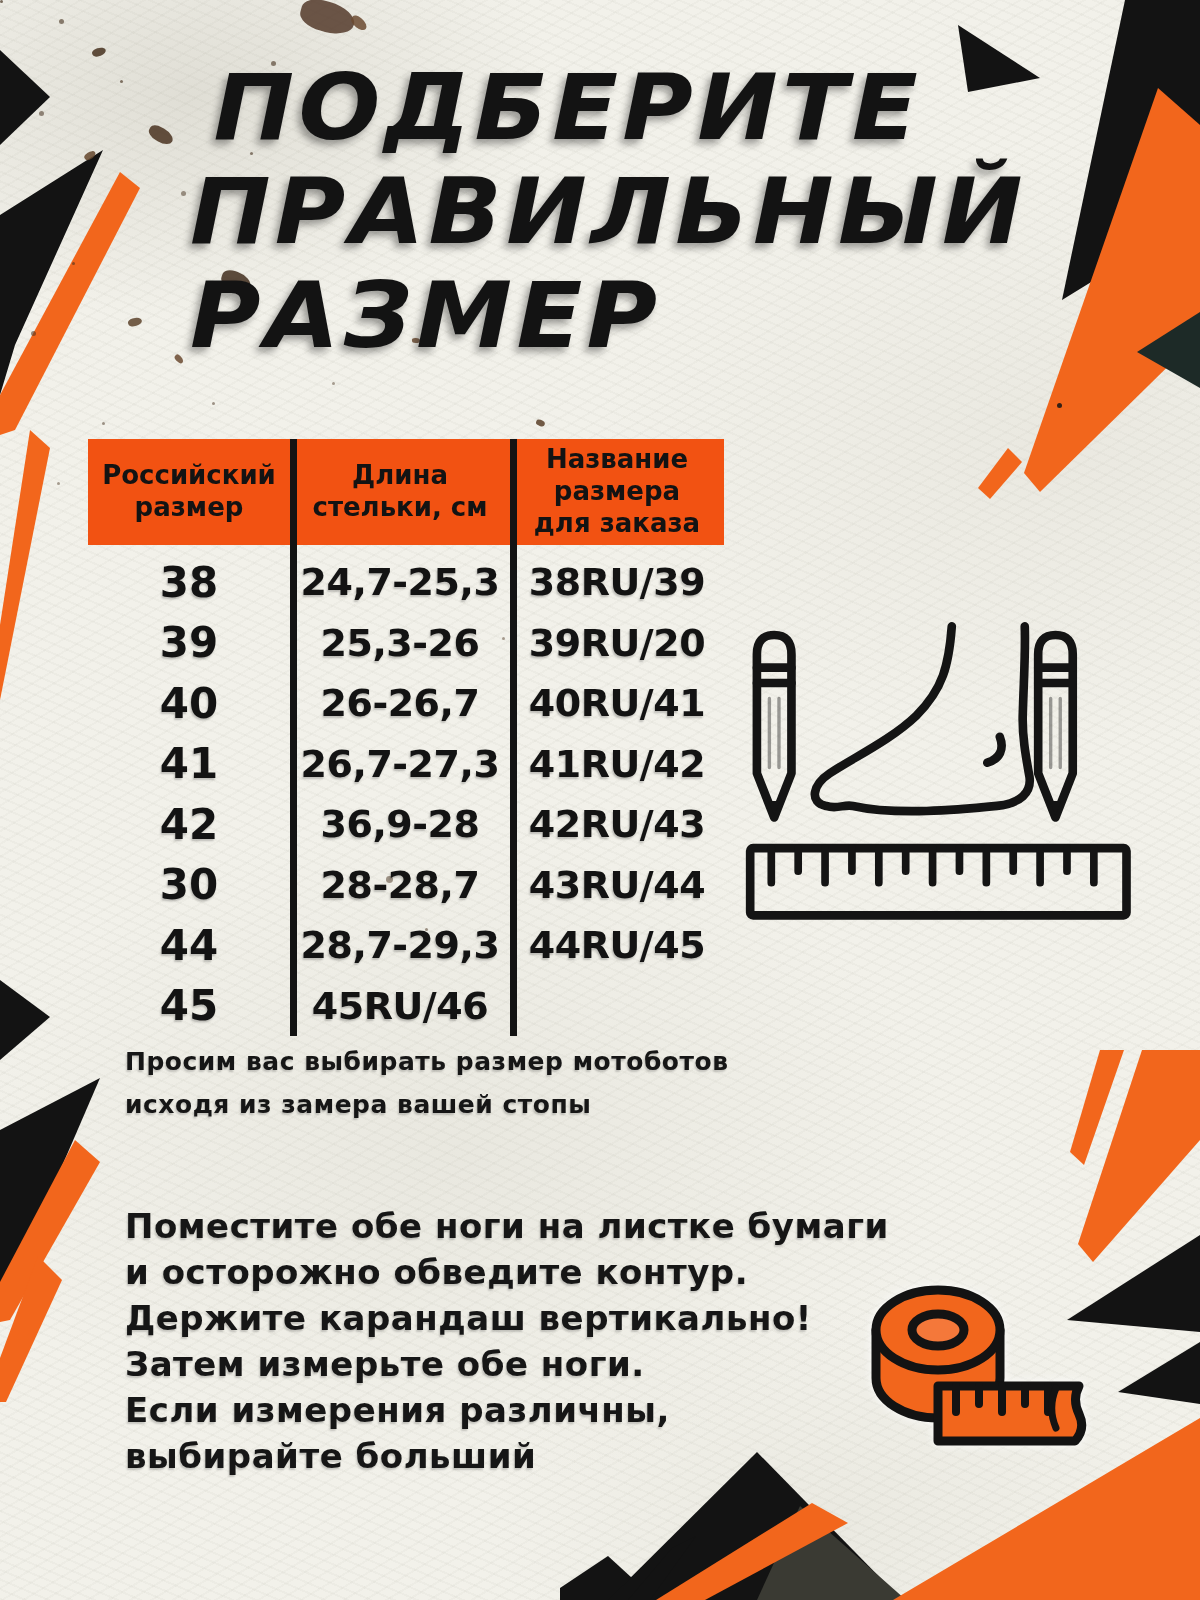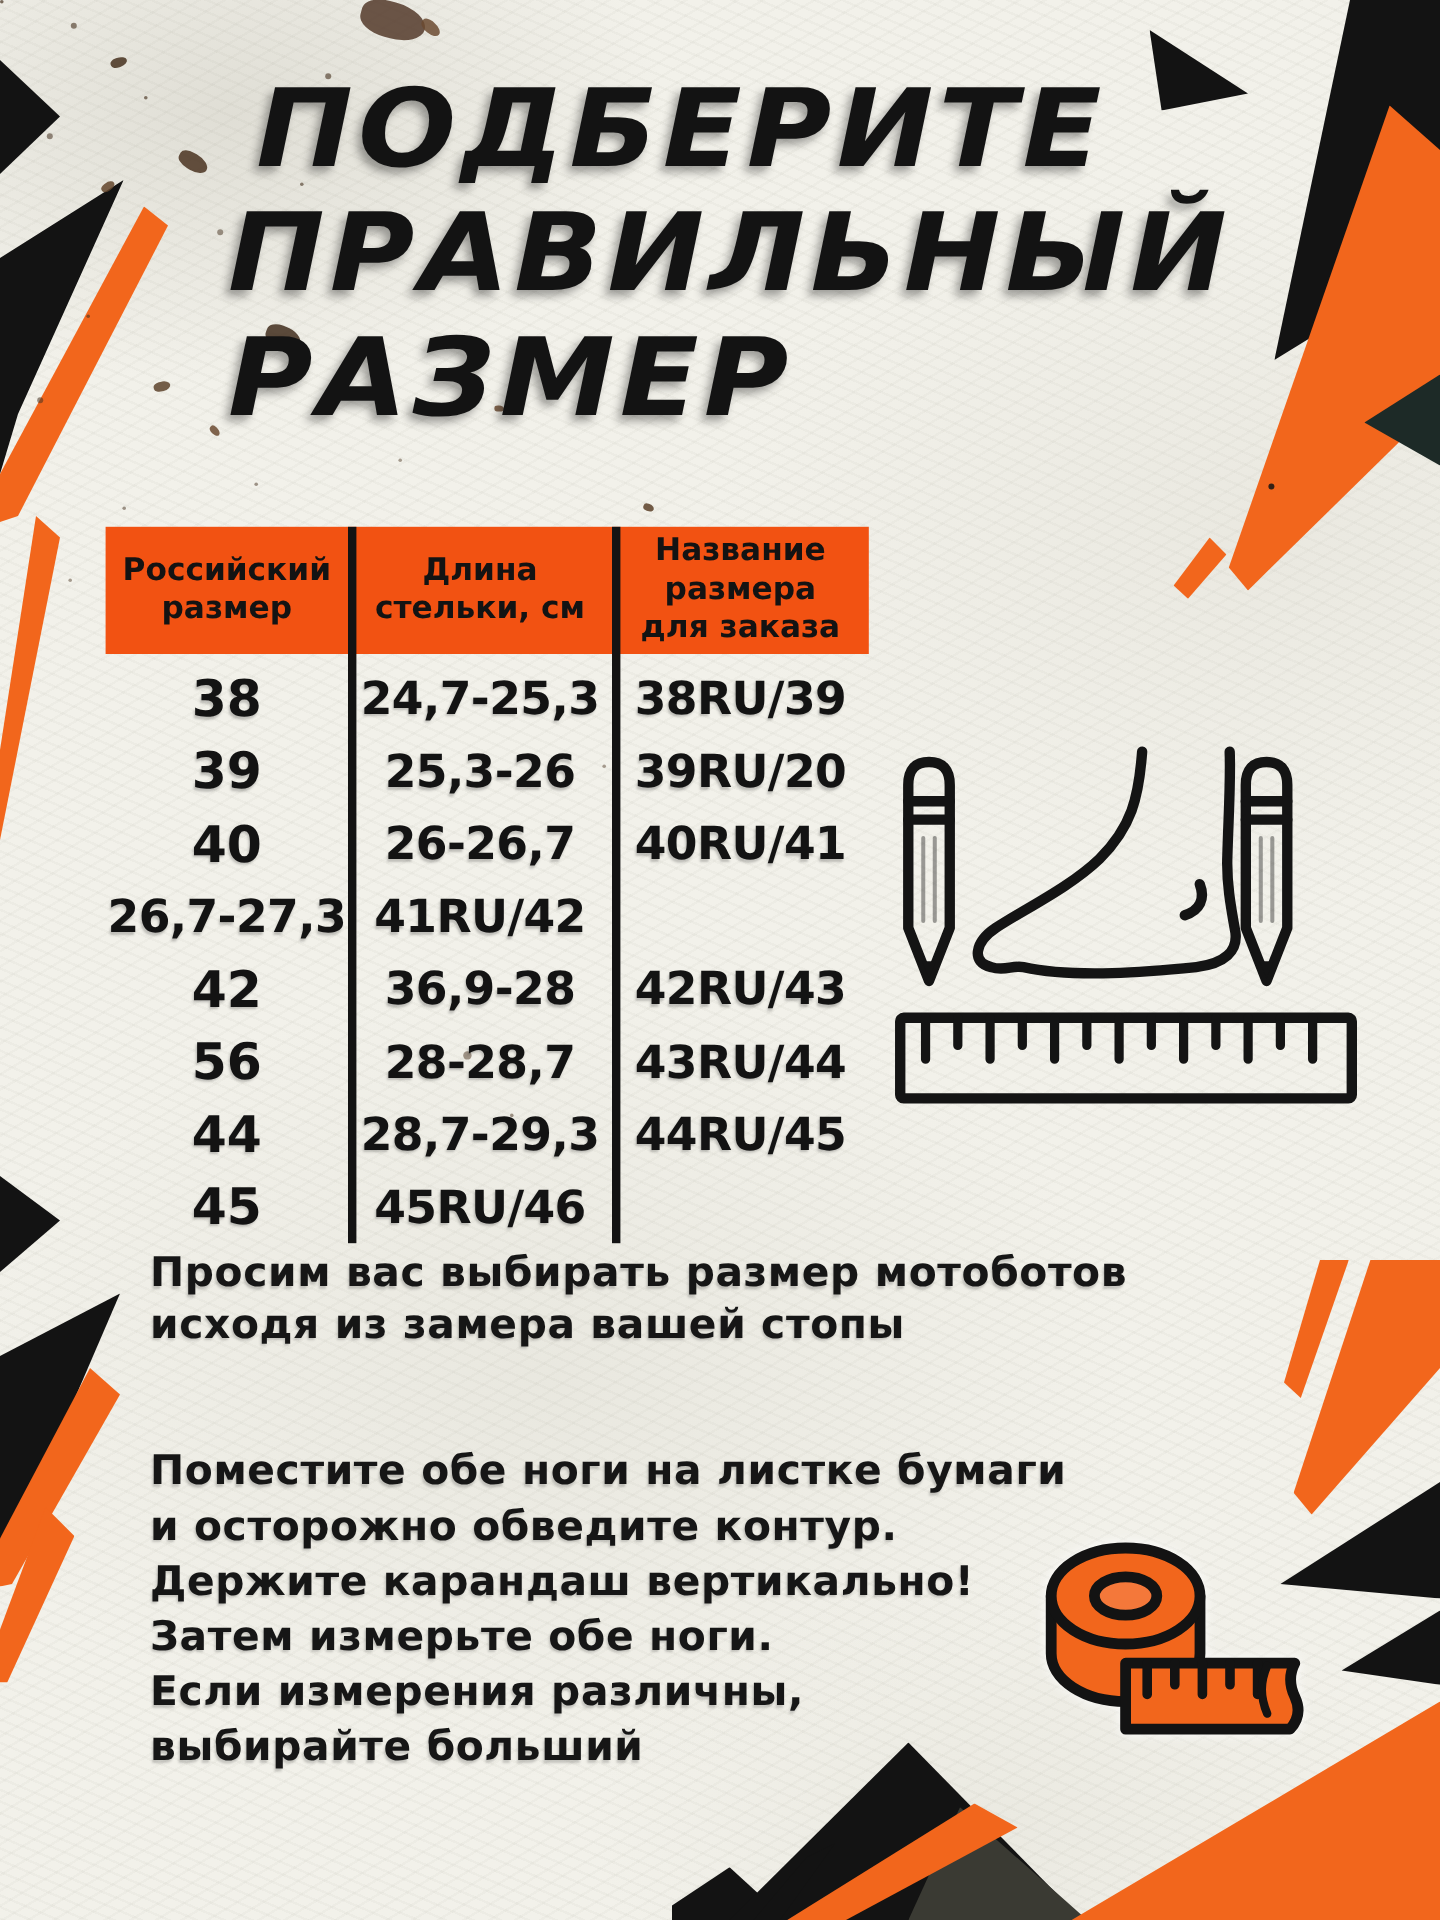--- a/index.html
+++ b/index.html
@@ -61,21 +61,21 @@
   .vline{position:absolute;top:0;width:7px;height:597px;background:#131313;}
   .v1{left:202px;} .v2{left:422px;}
   .tbody{margin-top:7px;}
   .trow{display:grid;grid-template-columns:202px 220px 214px;height:60.5px;}
   .tcell{display:flex;align-items:center;justify-content:center;color:#131313;font-weight:bold;
     text-shadow:-1px 2px 2px rgba(40,40,40,.25);}
   .c-ru{font-size:42px;} .c-ins,.c-ord{font-size:38px;letter-spacing:-0.5px;}
   
   .note{position:absolute;left:125px;color:#161616;font-weight:bold;white-space:pre-line;
     text-shadow:-1px 2px 2px rgba(40,40,40,.22);}
-  .note1{top:1040px;font-size:34px;line-height:43px;letter-spacing:.5px;}
+  .note1{top:1040px;font-size:25px;line-height:43px;letter-spacing:.5px;}
   .note2{top:1203px;font-size:34px;line-height:46px;letter-spacing:.5px;}
   
   .footIll{position:absolute;left:722px;top:612px;width:425px;height:336px;}
   .tapeIll{position:absolute;left:860px;top:1278px;width:238px;height:172px;filter:drop-shadow(0 0 5px rgba(255,255,255,.9));}
   svg{display:block;}
 </style>
 </head>
 <body>
 
 <div id="canvas">
@@ -146,30 +146,31 @@
         <div class="tcell c-ru">39</div>
         <div class="tcell c-ins">25,3-26</div>
         <div class="tcell c-ord">39RU/20</div>
       </div>
       <div class="trow">
         <div class="tcell c-ru">40</div>
         <div class="tcell c-ins">26-26,7</div>
         <div class="tcell c-ord">40RU/41</div>
       </div>
       <div class="trow">
+        <div class="tcell c-ru">41</div>
         <div class="tcell c-ins">26,7-27,3</div>
         <div class="tcell c-ord">41RU/42</div>
       </div>
       <div class="trow">
         <div class="tcell c-ru">42</div>
         <div class="tcell c-ins">36,9-28</div>
         <div class="tcell c-ord">42RU/43</div>
       </div>
       <div class="trow">
-        <div class="tcell c-ru">56</div>
+        <div class="tcell c-ru">30</div>
         <div class="tcell c-ins">28-28,7</div>
         <div class="tcell c-ord">43RU/44</div>
       </div>
       <div class="trow">
         <div class="tcell c-ru">44</div>
         <div class="tcell c-ins">28,7-29,3</div>
         <div class="tcell c-ord">44RU/45</div>
       </div>
       <div class="trow">
         <div class="tcell c-ru">45</div>

